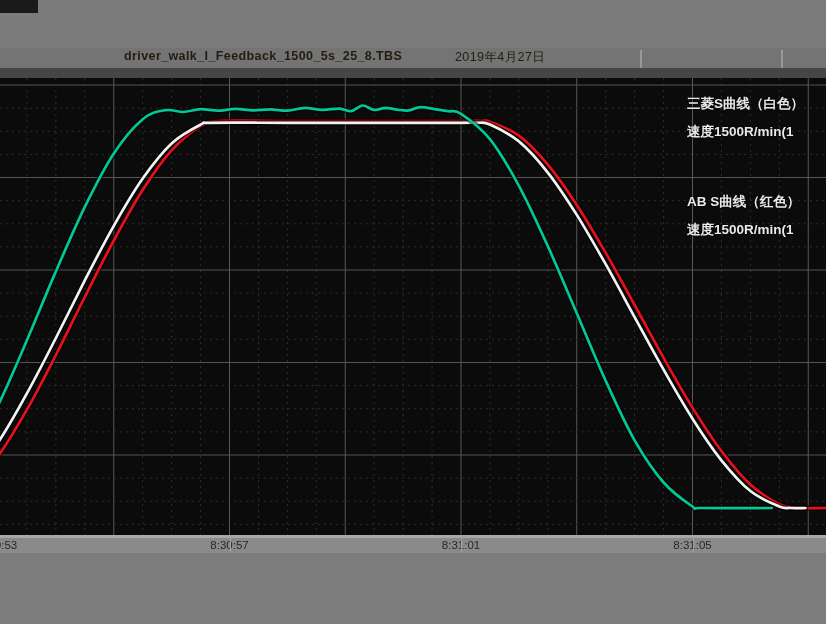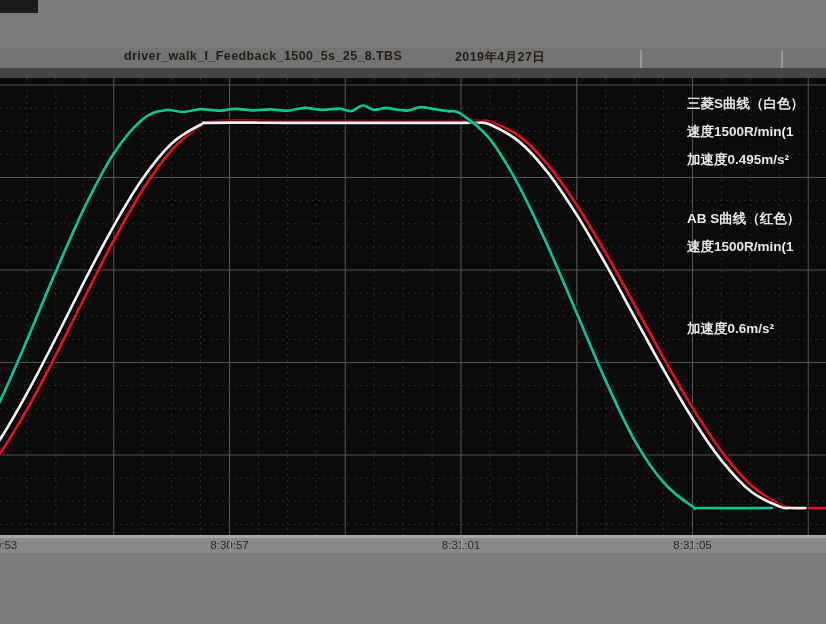--- a/index.html
+++ b/index.html
@@ -8,21 +8,21 @@
     background:#7c7c7c;
     font-family:"Liberation Sans","DejaVu Sans",sans-serif;
   }
   
   .topbar{position:absolute;left:0;top:0;width:826px;height:68px;background:#7b7b7b;}
   .topbar-lower{position:absolute;left:0;top:48px;width:826px;height:20px;background:#747474;}
   .corner-box{position:absolute;left:0;top:0;width:38px;height:13px;background:#1a1a1a;}
   .title-text{position:absolute;left:124px;top:49px;font-size:12.5px;letter-spacing:.4px;
     color:#241c12;font-weight:bold;white-space:nowrap;}
   .date-text{position:absolute;left:455px;top:49px;font-size:12.5px;letter-spacing:.4px;
-    color:#241c12;font-weight:bold;white-space:nowrap;}
+    color:#241c12;font-weight:normal;white-space:nowrap;}
   .topbar-tick{position:absolute;top:50px;width:2px;height:18px;background:#999;}
   .topbar-strip{position:absolute;left:0;top:68px;width:826px;height:10px;background:#464646;}
   
   .plot-bg{position:absolute;left:0;top:78px;width:826px;height:457px;background:#0b0b0b;}
   #chart-svg{position:absolute;left:0;top:0;width:826px;height:624px;}
   
   .axis-lightline{position:absolute;left:0;top:535px;width:826px;height:3px;background:#a8a8a8;}
   .axis-band{position:absolute;left:0;top:538px;width:826px;height:15px;background:#8a8a8a;}
   .axis-rest{position:absolute;left:0;top:553px;width:826px;height:71px;background:#7c7c7c;}
   .x-tick-label{position:absolute;top:1px;transform:translateX(-50%);
@@ -119,25 +119,23 @@
     <span class="x-tick-label" style="left: -2px;">8:30:53</span>
     <span class="x-tick-label" style="left: 229.5px;">8:30:57</span>
     <span class="x-tick-label" style="left: 461px;">8:31:01</span>
     <span class="x-tick-label" style="left: 692.5px;">8:31:05</span>
   </div>
 <div class="axis-rest"></div>
 
 <div class="legend-block" style="top:90px">
   <span class="legend-line">三菱S曲线（白色）</span>
   <span class="legend-line">速度1500R/min(1</span>
-  <span class="legend-line">加速度0.495m/s²</span>
 </div>
-<div class="legend-block" style="top:205px">
+<div class="legend-block" style="top:188px">
   <span class="legend-line">AB S曲线（红色）</span>
   <span class="legend-line">速度1500R/min(1</span>
 </div>
 <div class="legend-block" style="top:315px">
-  <span class="legend-line">加速度0.6m/s²</span>
 </div>
 
 <div class="x-tick-mark" style="left: 229.5px;"></div>
 <div class="x-tick-mark" style="left: 461px;"></div>
 <div class="x-tick-mark" style="left: 692.5px;"></div>
 
 </body></html>

